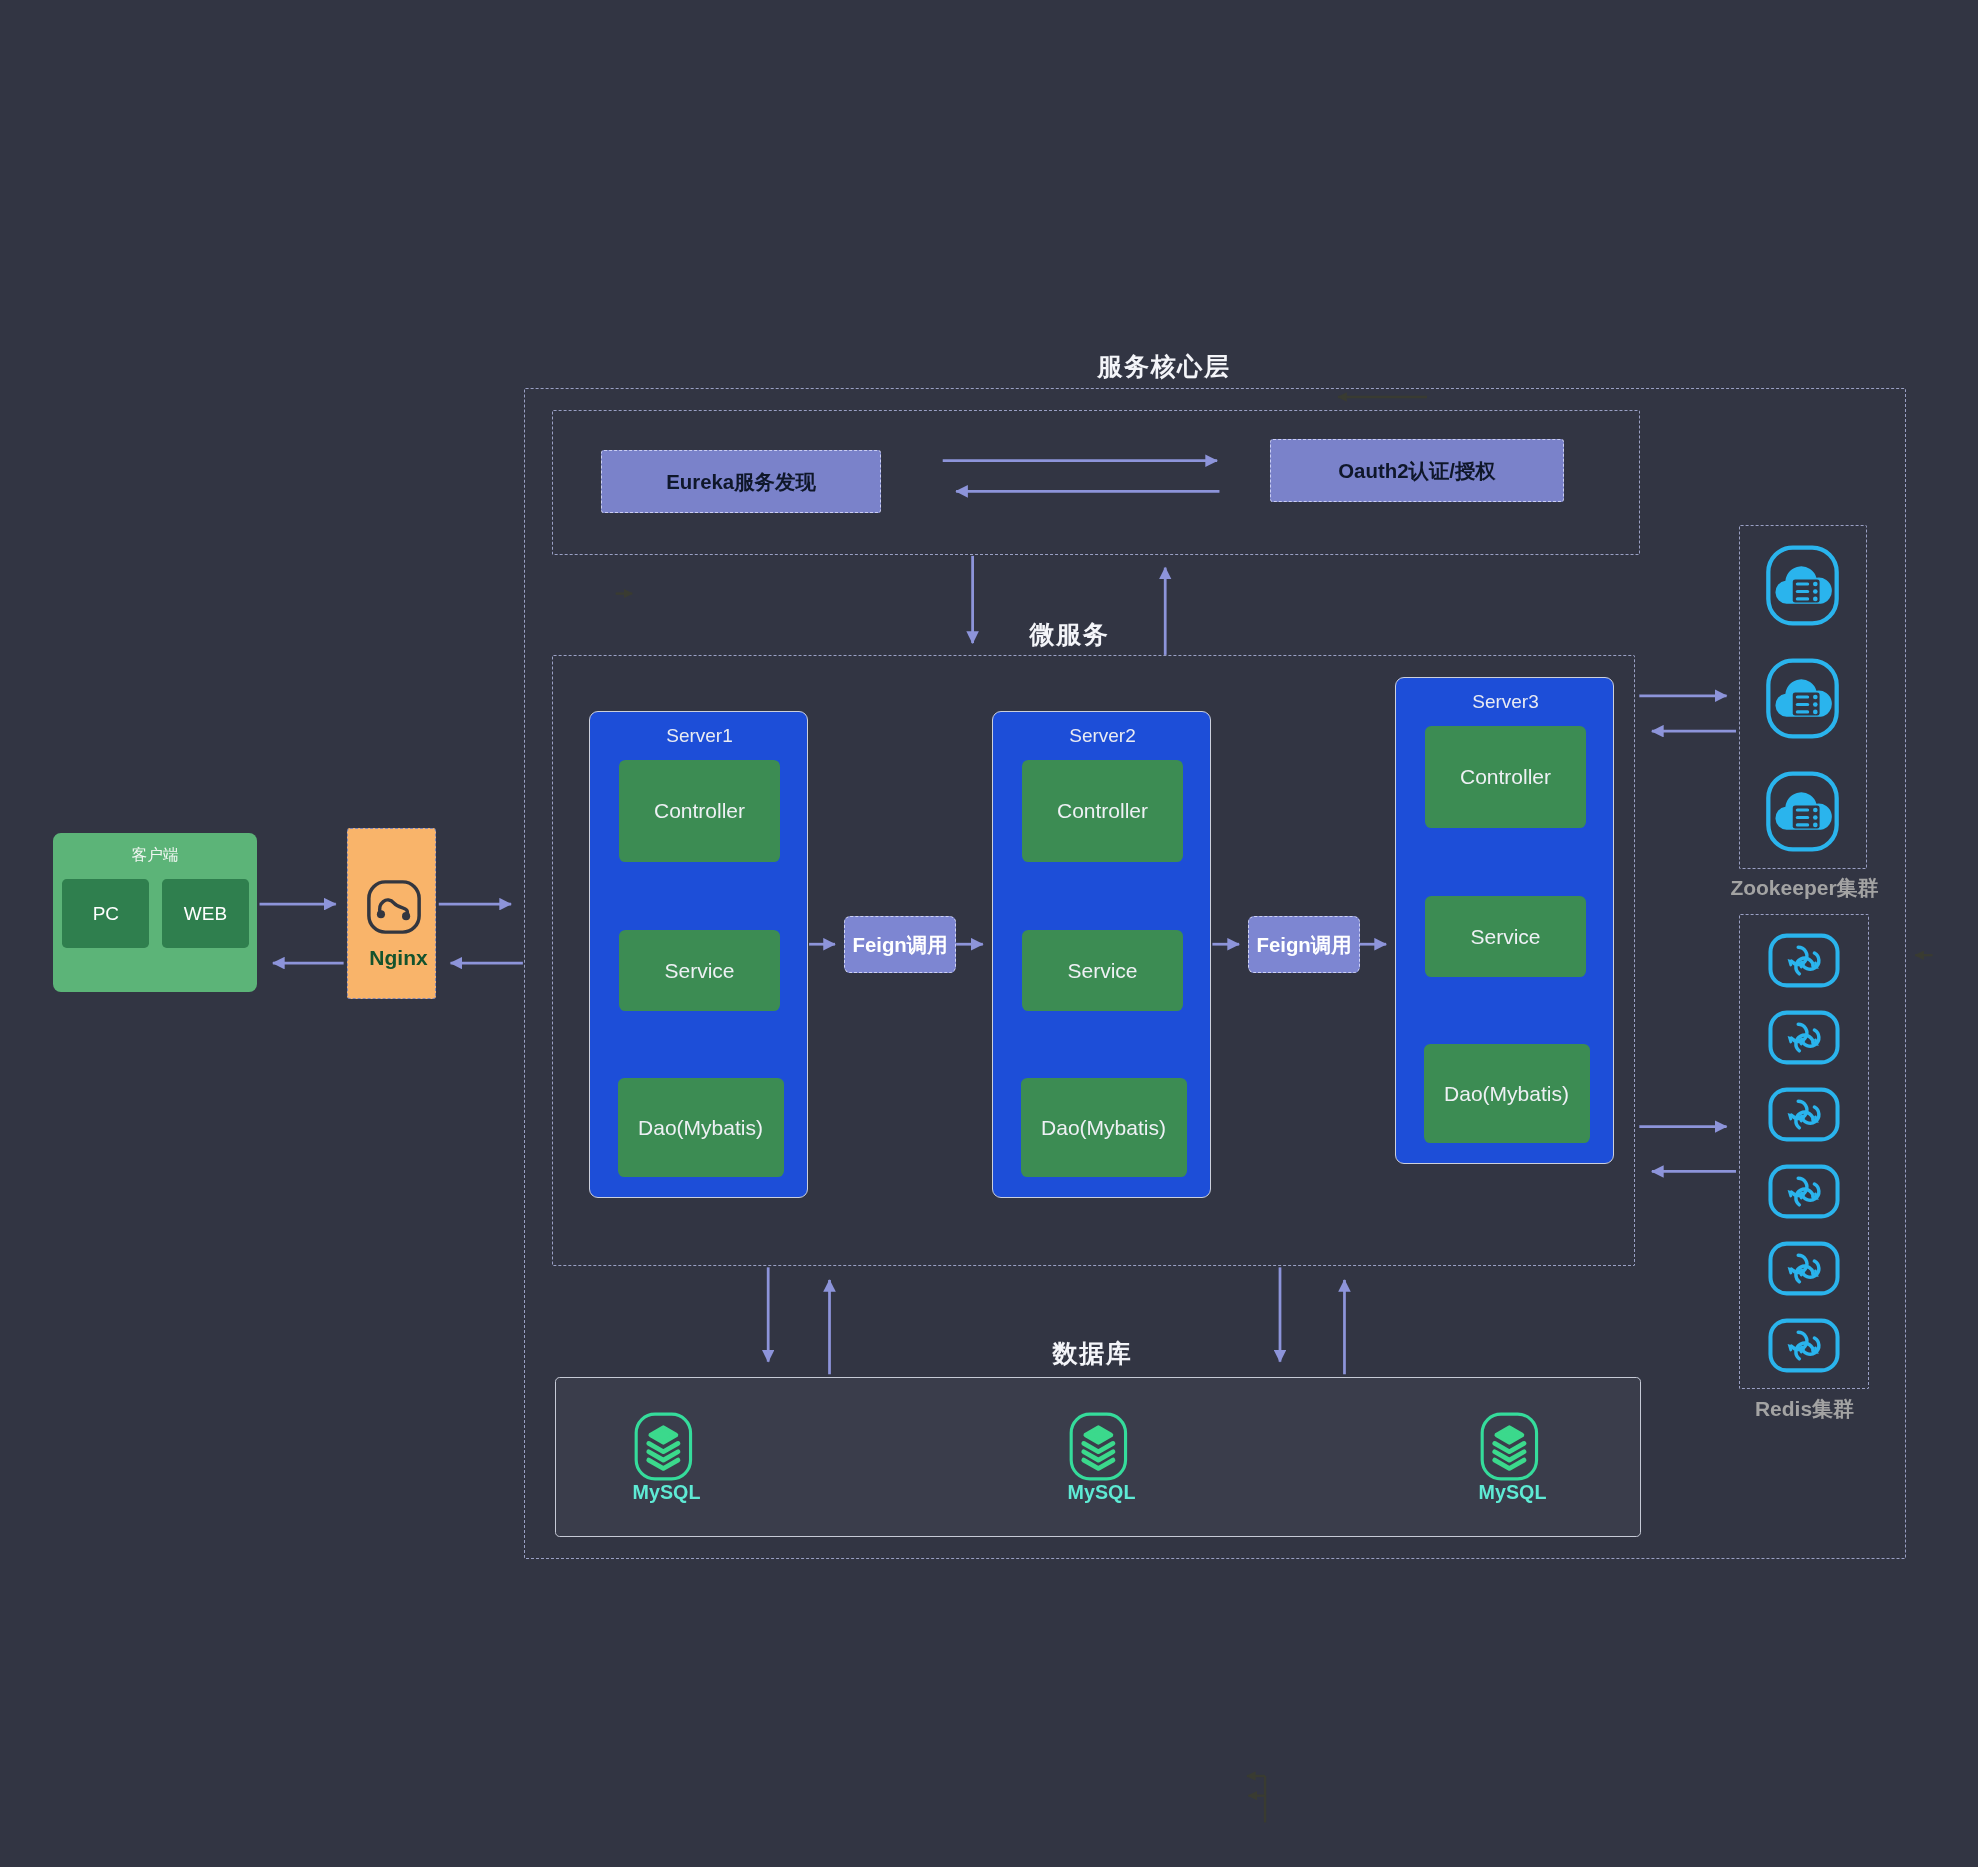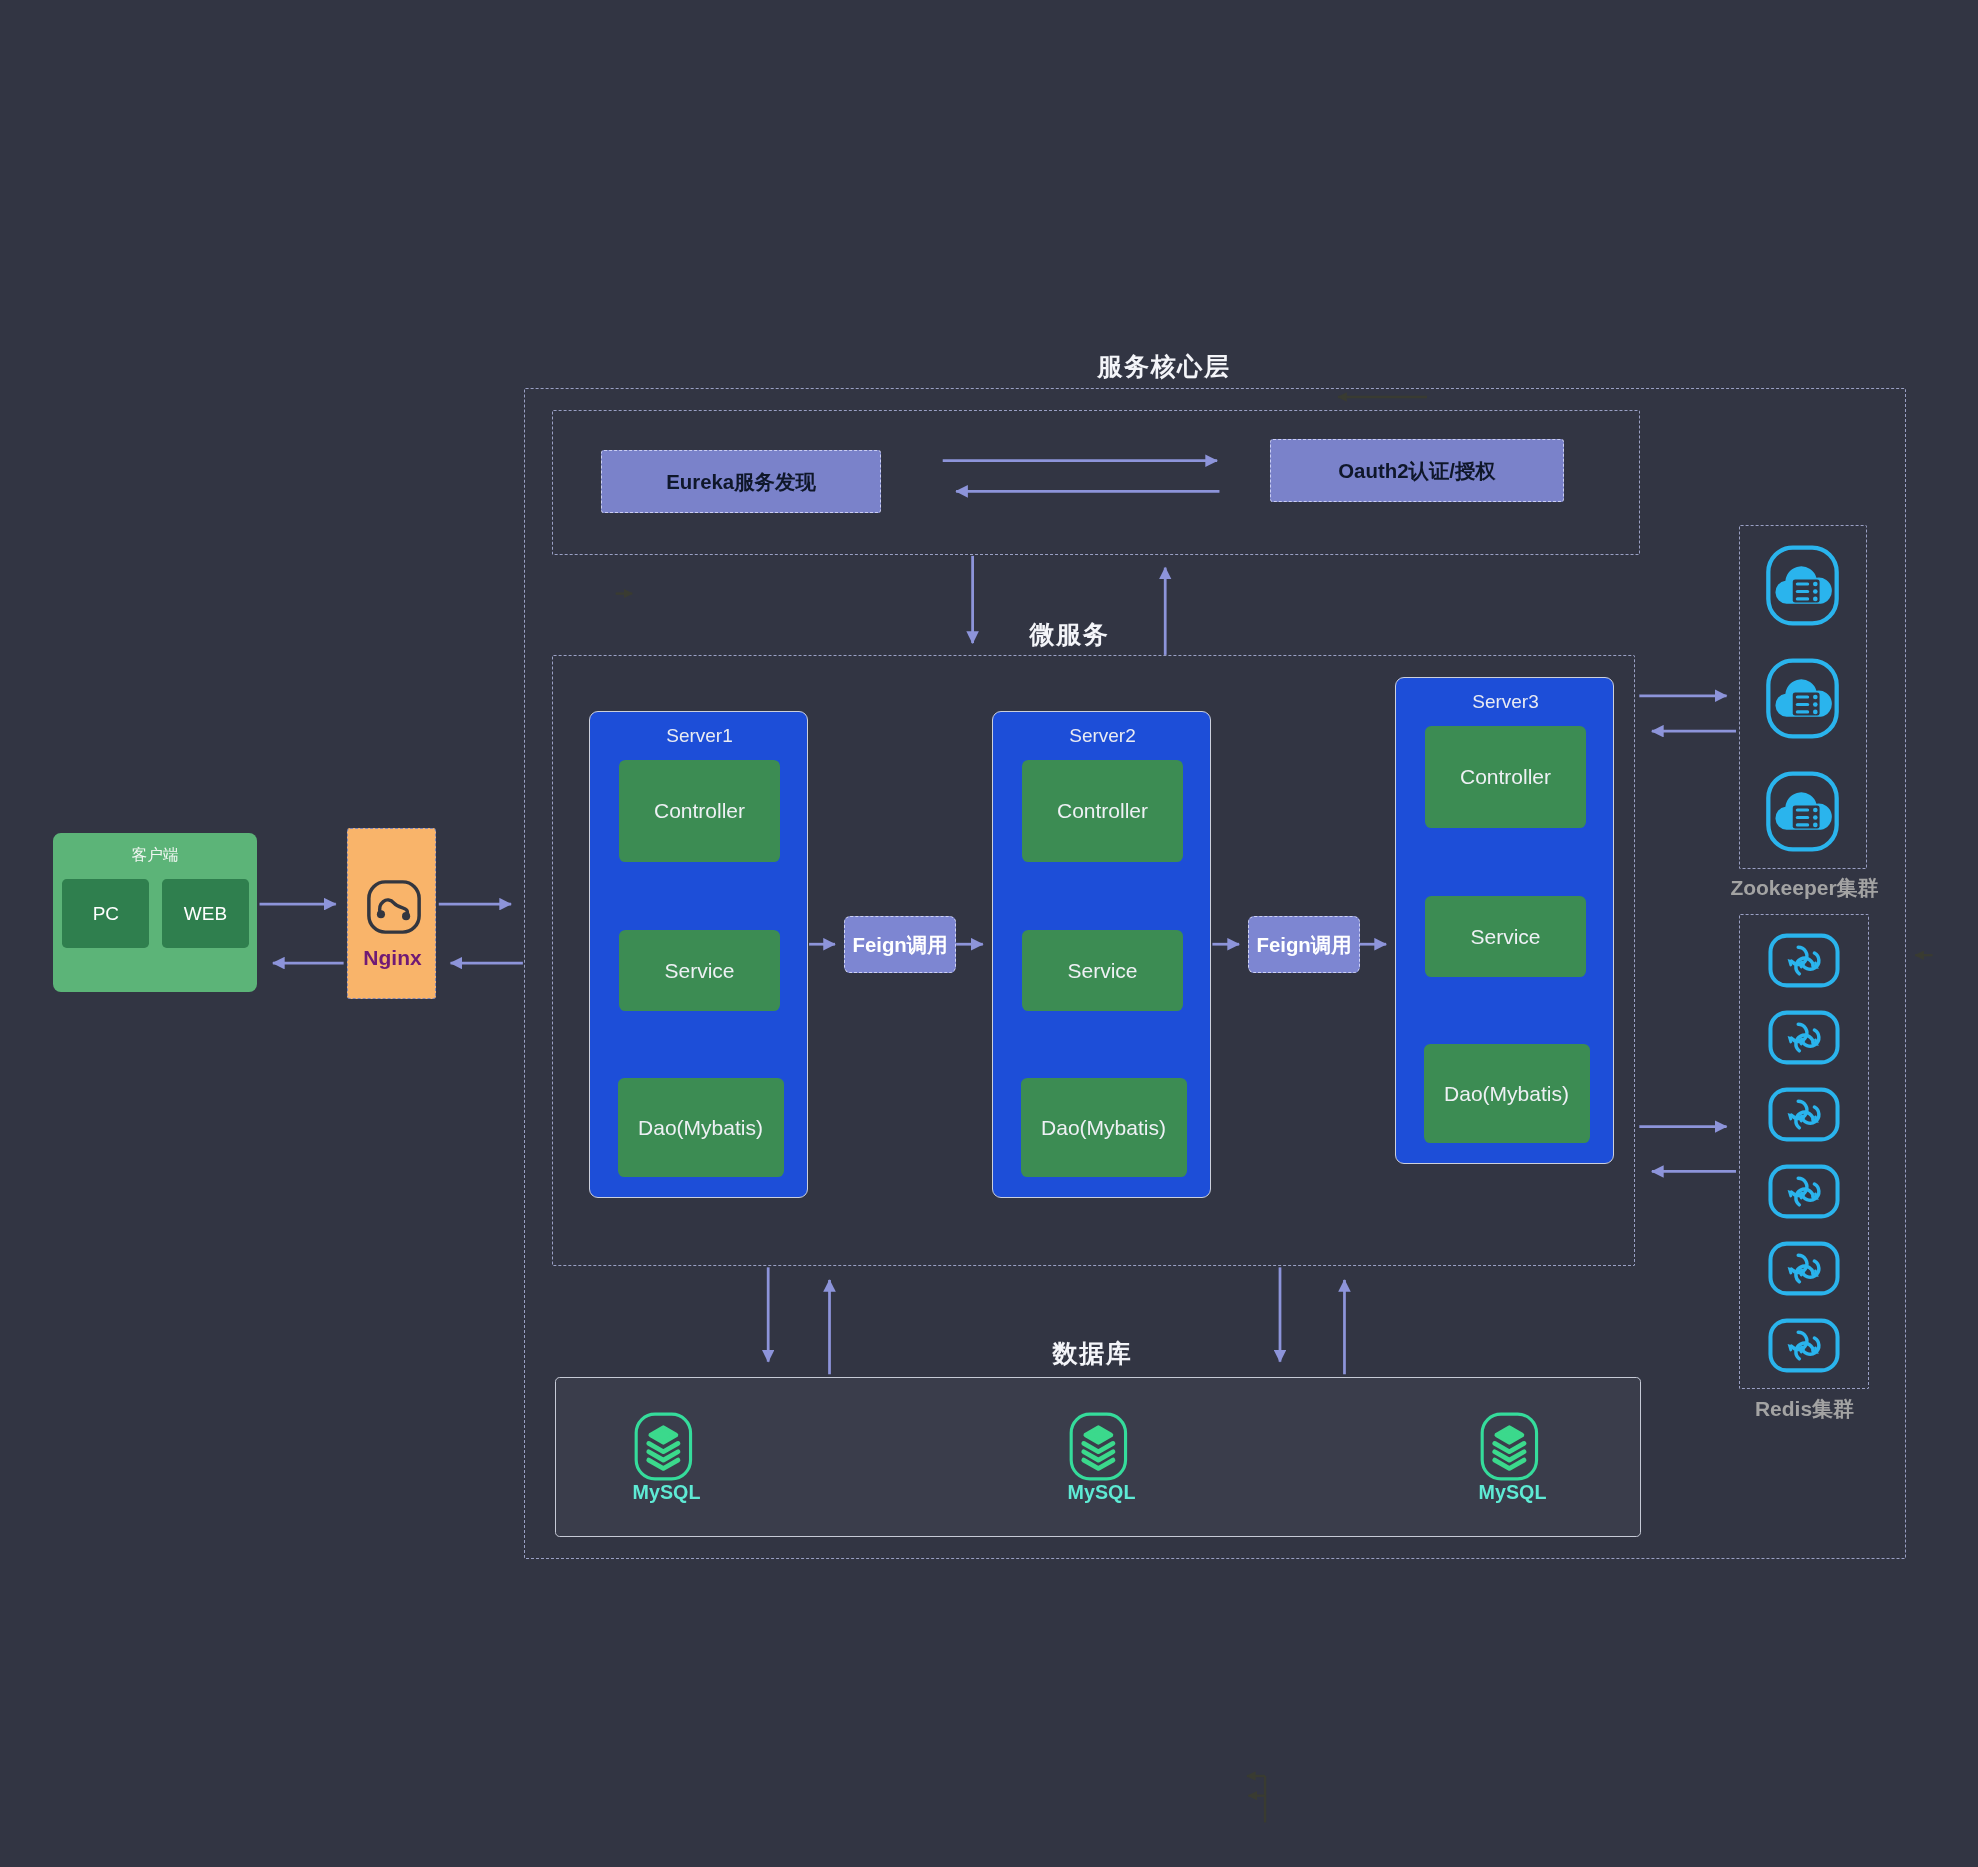--- a/index.html
+++ b/index.html
@@ -29,21 +29,21 @@
   .gbox{
     background:#3c8c53;border-radius:6.3px;color:#eef0f4;font-size:21px;
   }
   .dbbox{background:#3a3d4b;border:1.2px solid #c6cad6;border-radius:4.7px;}
   .icon-label{color:#5eead4;font-weight:bold;font-size:19.7px;}
   .cluster-label{color:#a3a3a3;font-weight:bold;font-size:21px;}
   .client{background:#5cb478;border-radius:7.9px;}
   .client-title{color:#f2f7f3;font-size:15.7px;}
   .client-sub{background:#2f7f4e;border-radius:4.7px;color:#ffffff;font-size:19px;}
   .nginx{background:#f9b46a;border:1.6px dashed #8087b5;border-radius:3.1px;}
-  .nginx-label{color:#701a75;font-weight:bold;font-size:21px;}
+  .nginx-label{color:#14532d;font-weight:bold;font-size:21px;margin-left:6px;}
   svg{display:block;}
 </style>
 </head>
 <body style="background: rgb(50, 53, 67);">
 
 <div id="canvas">
 
   <svg class="abs" style="left:0;top:0;" width="1979" height="1868" viewBox="0 0 2517 2376">
     <defs>
       <marker id="ah" markerUnits="userSpaceOnUse" markerWidth="18" markerHeight="16" refX="15" refY="8" orient="auto">

